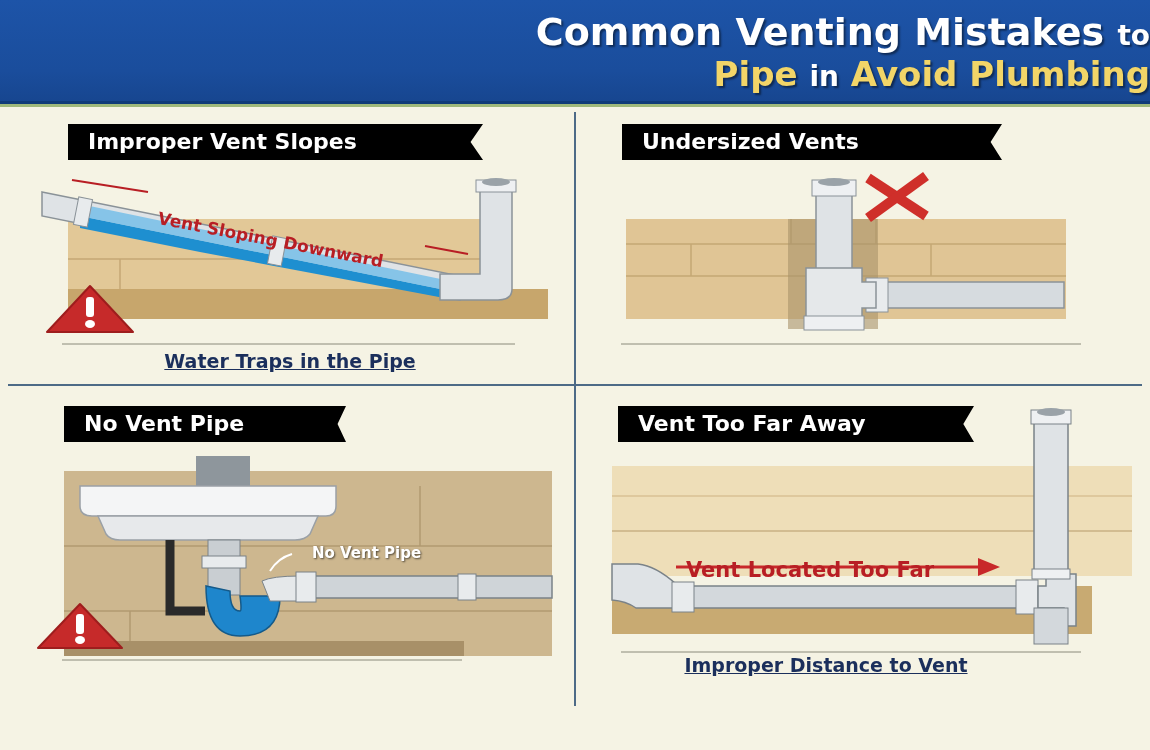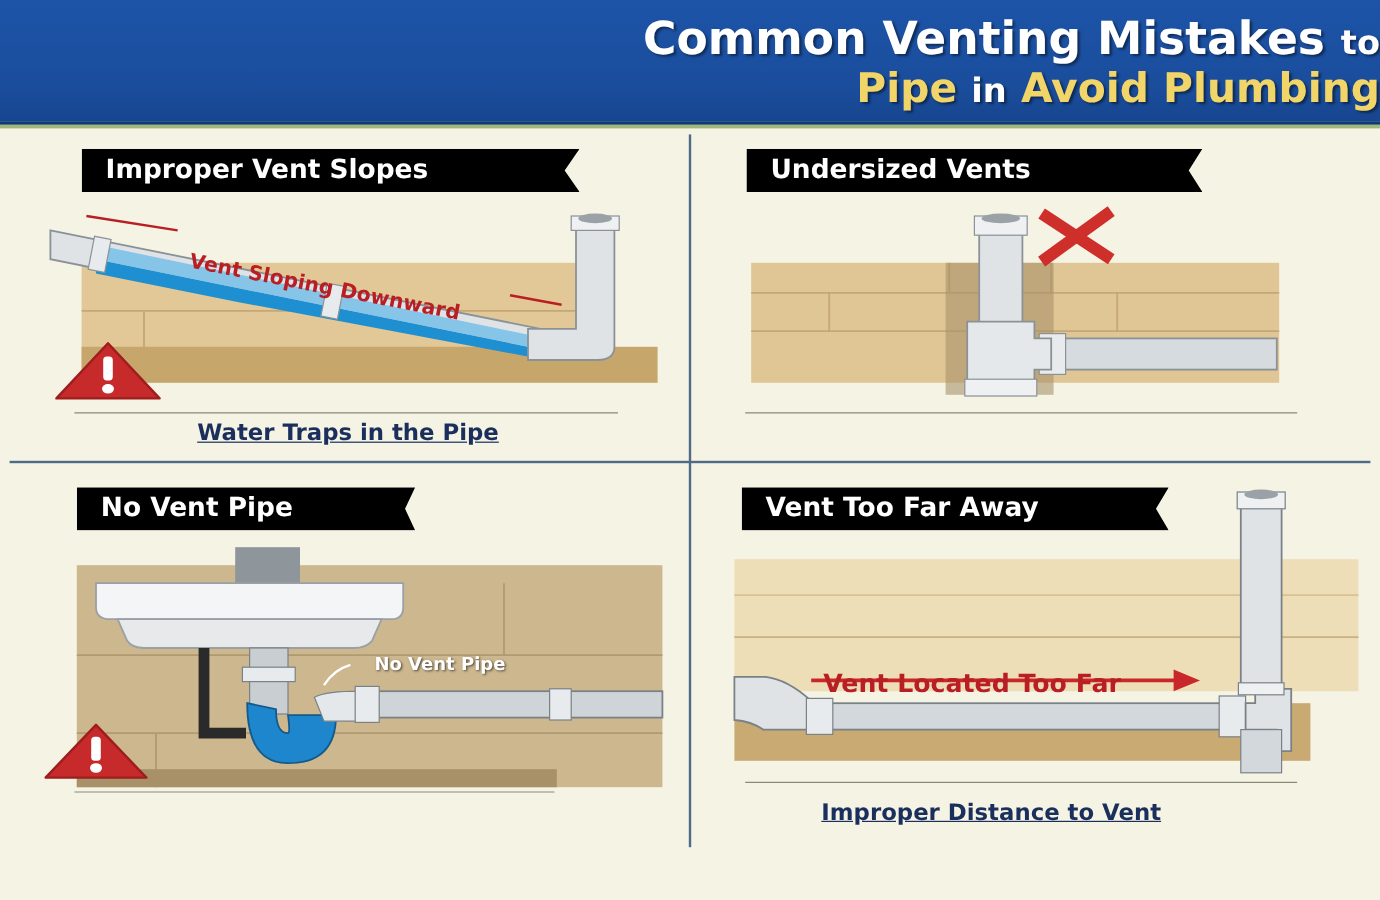--- a/index.html
+++ b/index.html
@@ -210,14 +210,14 @@
     <rect x="456" y="183" width="38" height="10" fill="#eef0f2" stroke="#7a8288"></rect>
     <rect x="458" y="222" width="34" height="36" fill="#d3d8dc" stroke="#7a8288"></rect>
 
     <g>
       <line x1="100" y1="181" x2="405" y2="181" stroke="#c8282a" stroke-width="3"></line>
       <polygon points="402,172 424,181 402,190" fill="#c8282a"></polygon>
     </g>
     <line x1="45" y1="266" x2="505" y2="266" stroke="#8a8a7a" stroke-width="1"></line>
   </svg>
   <div class="label-red" style="left:110px;top:156px;font-size:21px;margin-top:16px;">Vent Located Too Far</div>
-  <div class="caption" style="left:40px;top:280px;width:420px;">Improper Distance to Vent</div>
+  <div class="caption" style="left:40px;top:268px;width:420px;">Improper Distance to Vent</div>
 </div>
 
 </body></html>

